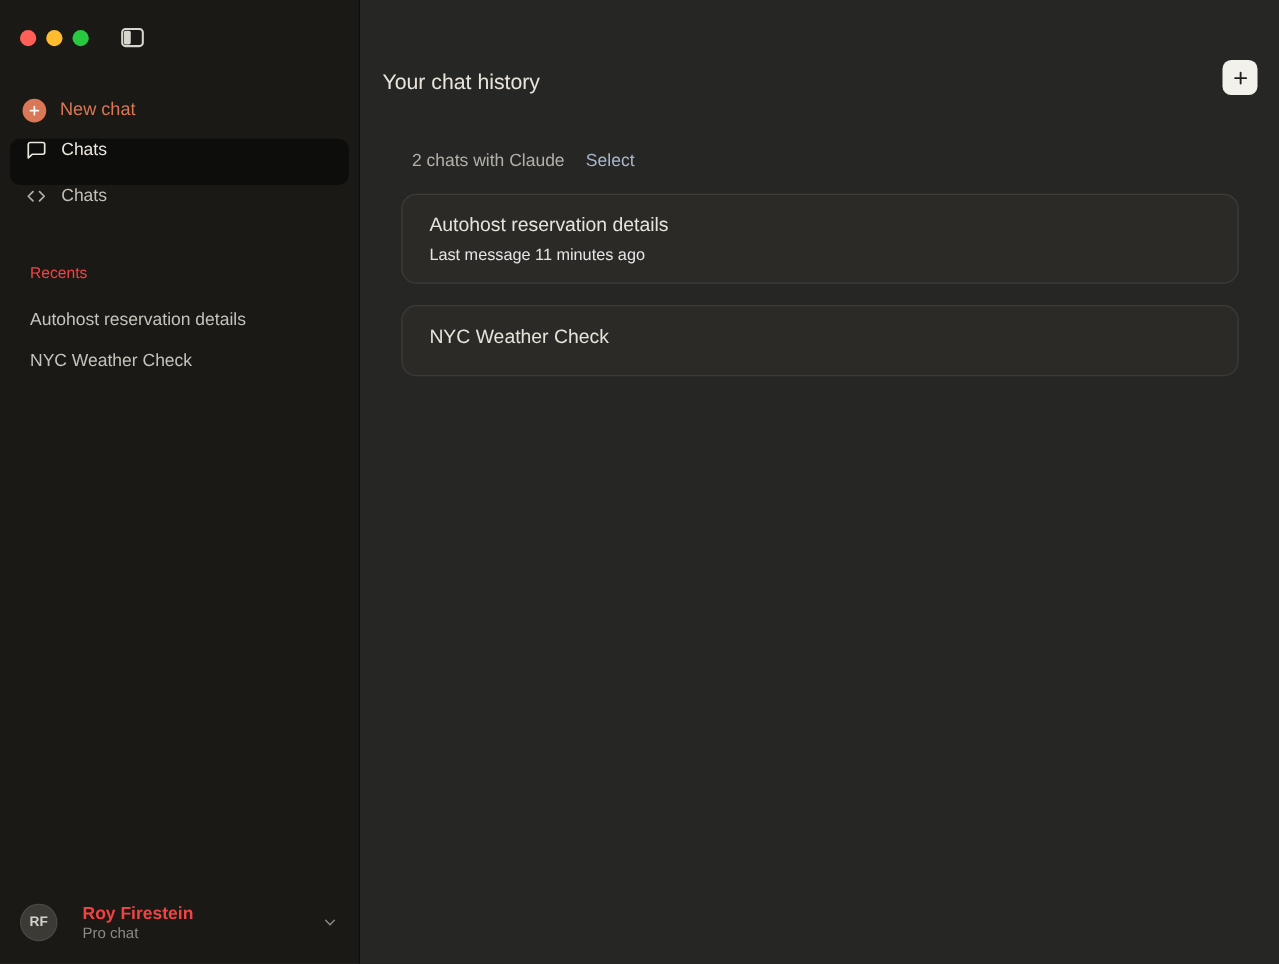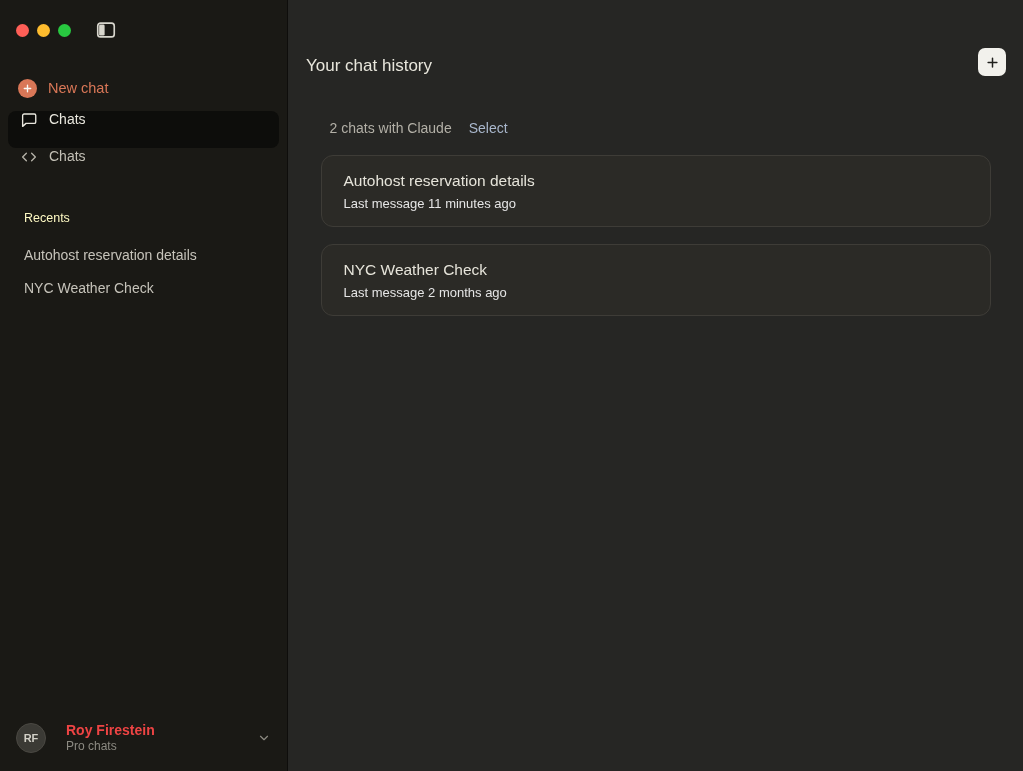--- a/index.html
+++ b/index.html
@@ -77,21 +77,21 @@
     border-radius: 8px;
     color: #c3c0b6;
     font-size: 14px;
     cursor: pointer;
   }
   .nav-item .icn { display: grid; place-items: center; width: 18px; height: 18px; color: #b5b2a8; }
   .nav-item.selected { background: #0d0d0b; color: #e9e7de; }
   .nav-item.selected .icn { color: #e9e7de; }
 
   .recents { padding: 26px 24px 0; }
-  .recents-label { font-size: 12.5px; color: #fef9c3; margin-bottom: 13px; }
+  .recents-label { font-size: 12.5px; color: #ef4444; margin-bottom: 13px; }
   .recent-item {
     height: 33px;
     display: flex;
     align-items: center;
     font-size: 14px;
     color: #c6c3ba;
     cursor: pointer;
     border-radius: 6px;
   }
 
@@ -241,21 +241,21 @@
     <div class="recents">
       <div class="recents-label">Recents</div>
       <div class="recent-item">Autohost reservation details</div>
       <div class="recent-item">NYC Weather Check</div>
     </div>
 
     <div class="user">
       <div class="avatar">RF</div>
       <div class="user-text">
         <div class="user-name">Roy Firestein</div>
-        <div class="user-plan">Pro chats</div>
+        <div class="user-plan">Pro chat</div>
       </div>
       <span class="user-chevron">
         <svg width="14" height="14" viewBox="0 0 24 24" fill="none" stroke="currentColor" stroke-width="2" stroke-linecap="round" stroke-linejoin="round">
           <polyline points="6 9 12 15 18 9"></polyline>
         </svg>
       </span>
     </div>
   </aside>
 
   <main>
@@ -277,18 +277,17 @@
         <a class="select-link">Select</a>
       </div>
 
       <div class="chat-card">
         <div class="card-title">Autohost reservation details</div>
         <div class="card-sub">Last message 11 minutes ago</div>
       </div>
 
       <div class="chat-card">
         <div class="card-title">NYC Weather Check</div>
-        <div class="card-sub">Last message 2 months ago</div>
       </div>
     </div>
   </main>
 
 </div>
 
 </body></html>

